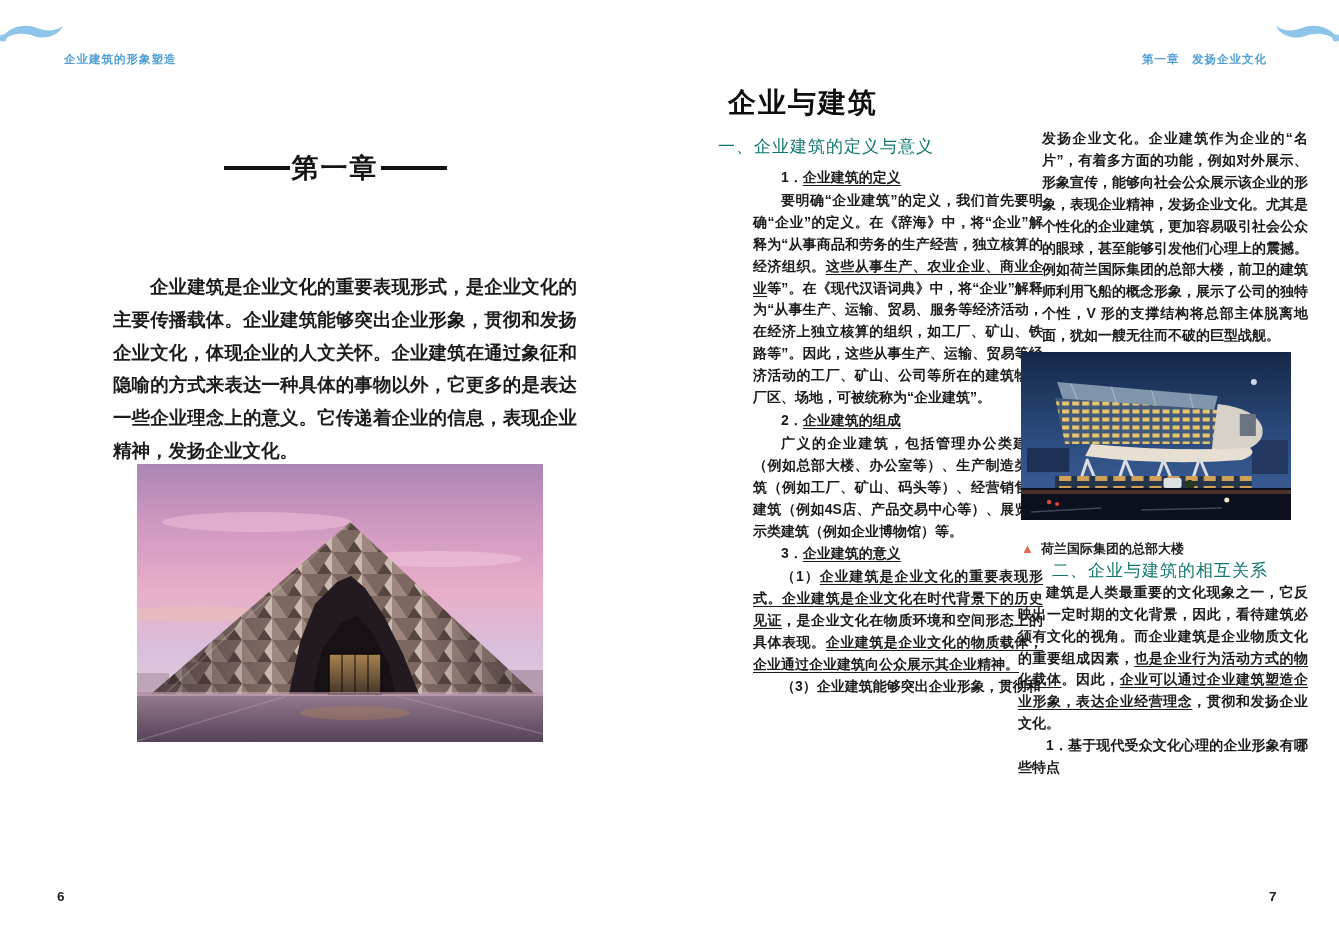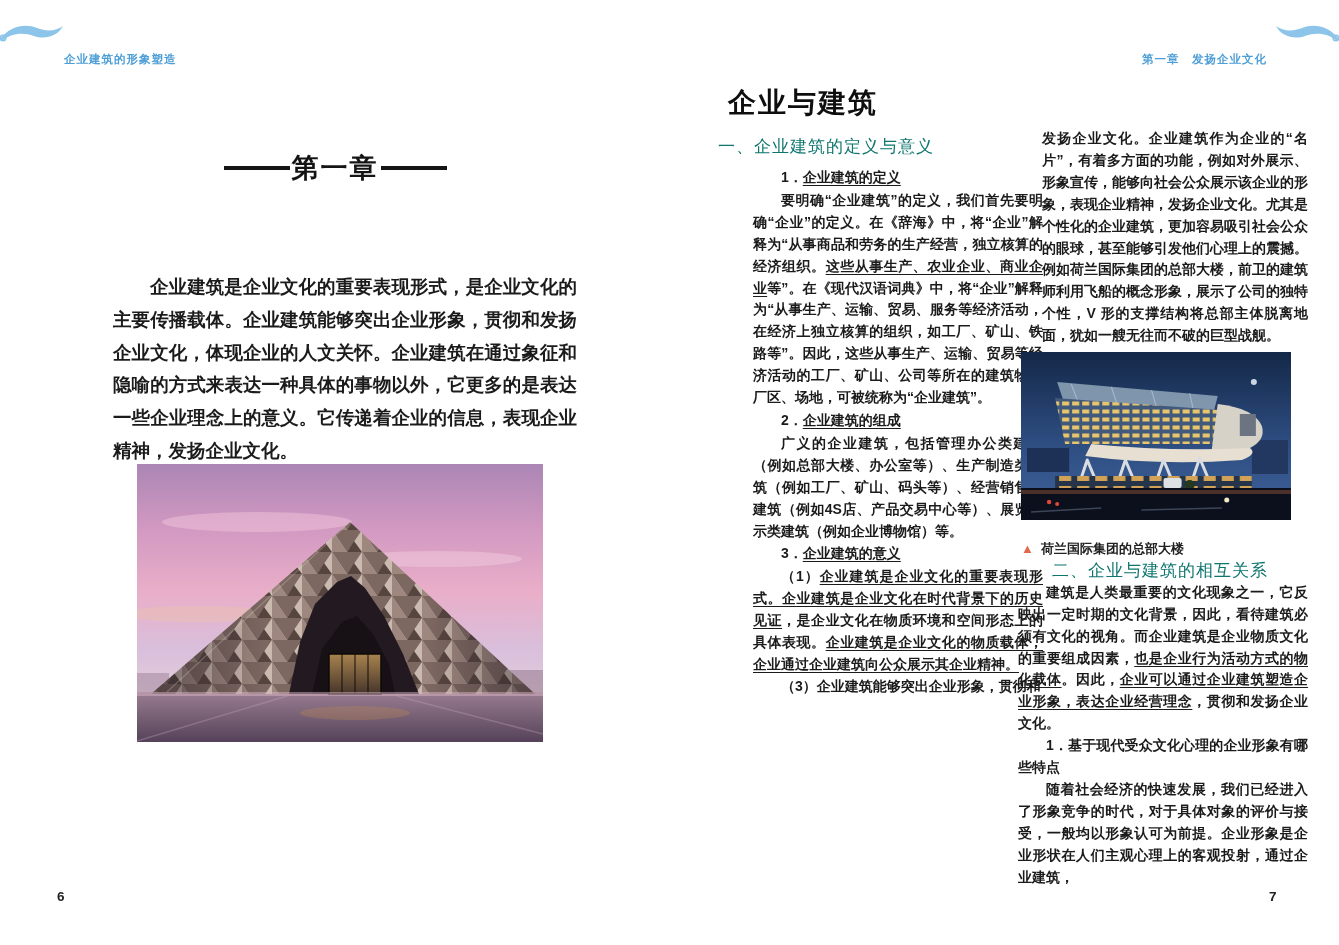--- a/index.html
+++ b/index.html
@@ -196,18 +196,17 @@
     </svg>
 
     <div class="caption">
       <span class="caption-tri">▲</span>
       <span>荷兰国际集团的总部大楼</span>
     </div>
 
     <p class="blue-h rp-h2">二、企业与建筑的相互关系</p>
     <p><span>建筑是人类最重要的文化现象之一，它反映出一定时期的文化背景，因此，看待建筑必须有文化的视角。而企业建筑是企业物质文化的重要组成因素，</span><span class="u">也是企业行为活动方式的物化载体</span><span>。因此，</span><span class="u">企业可以通过企业建筑塑造企业形象，表达企业经营理念</span><span>，贯彻和发扬企业文化。</span></p>
     <p class="sub-h"><span>1．基于现代受众文化心理的企业形象有哪些特点</span></p>
-    <p><span>随着社会经济的快速发展，我们已经进入了形象竞争的时代，对于具体对象的评价与接受，一般均以形象认可为前提。企业形象是企业形状在人们主观心理上的客观投射，通过企业建筑，</span></p>
   </div>
 
   <div class="pagenum pagenum-right">7</div>
 
 </div>
 
 </body></html>

